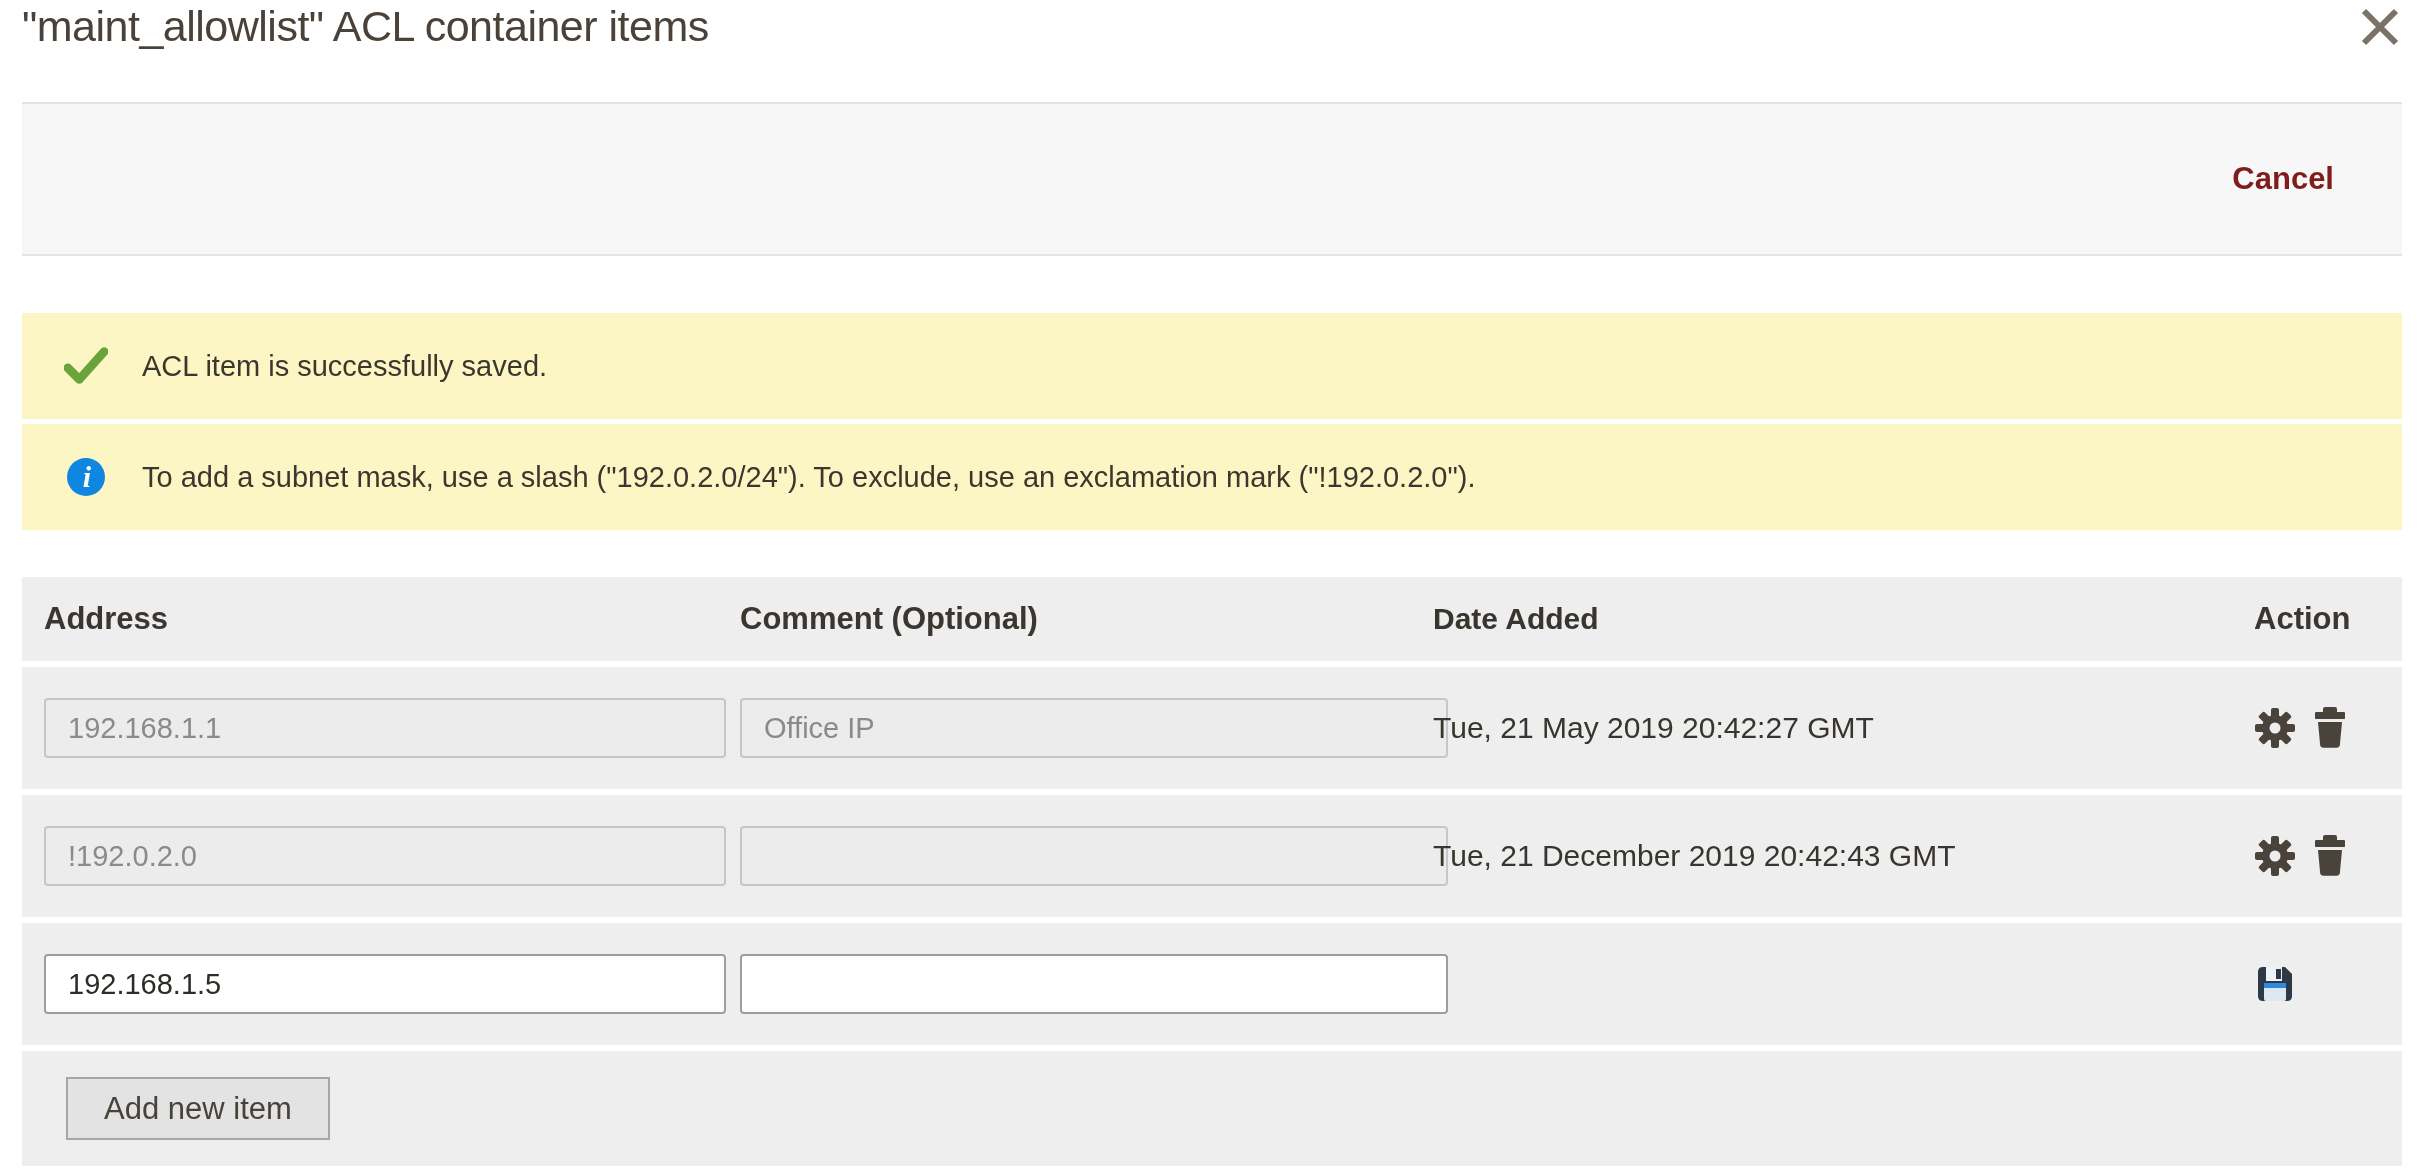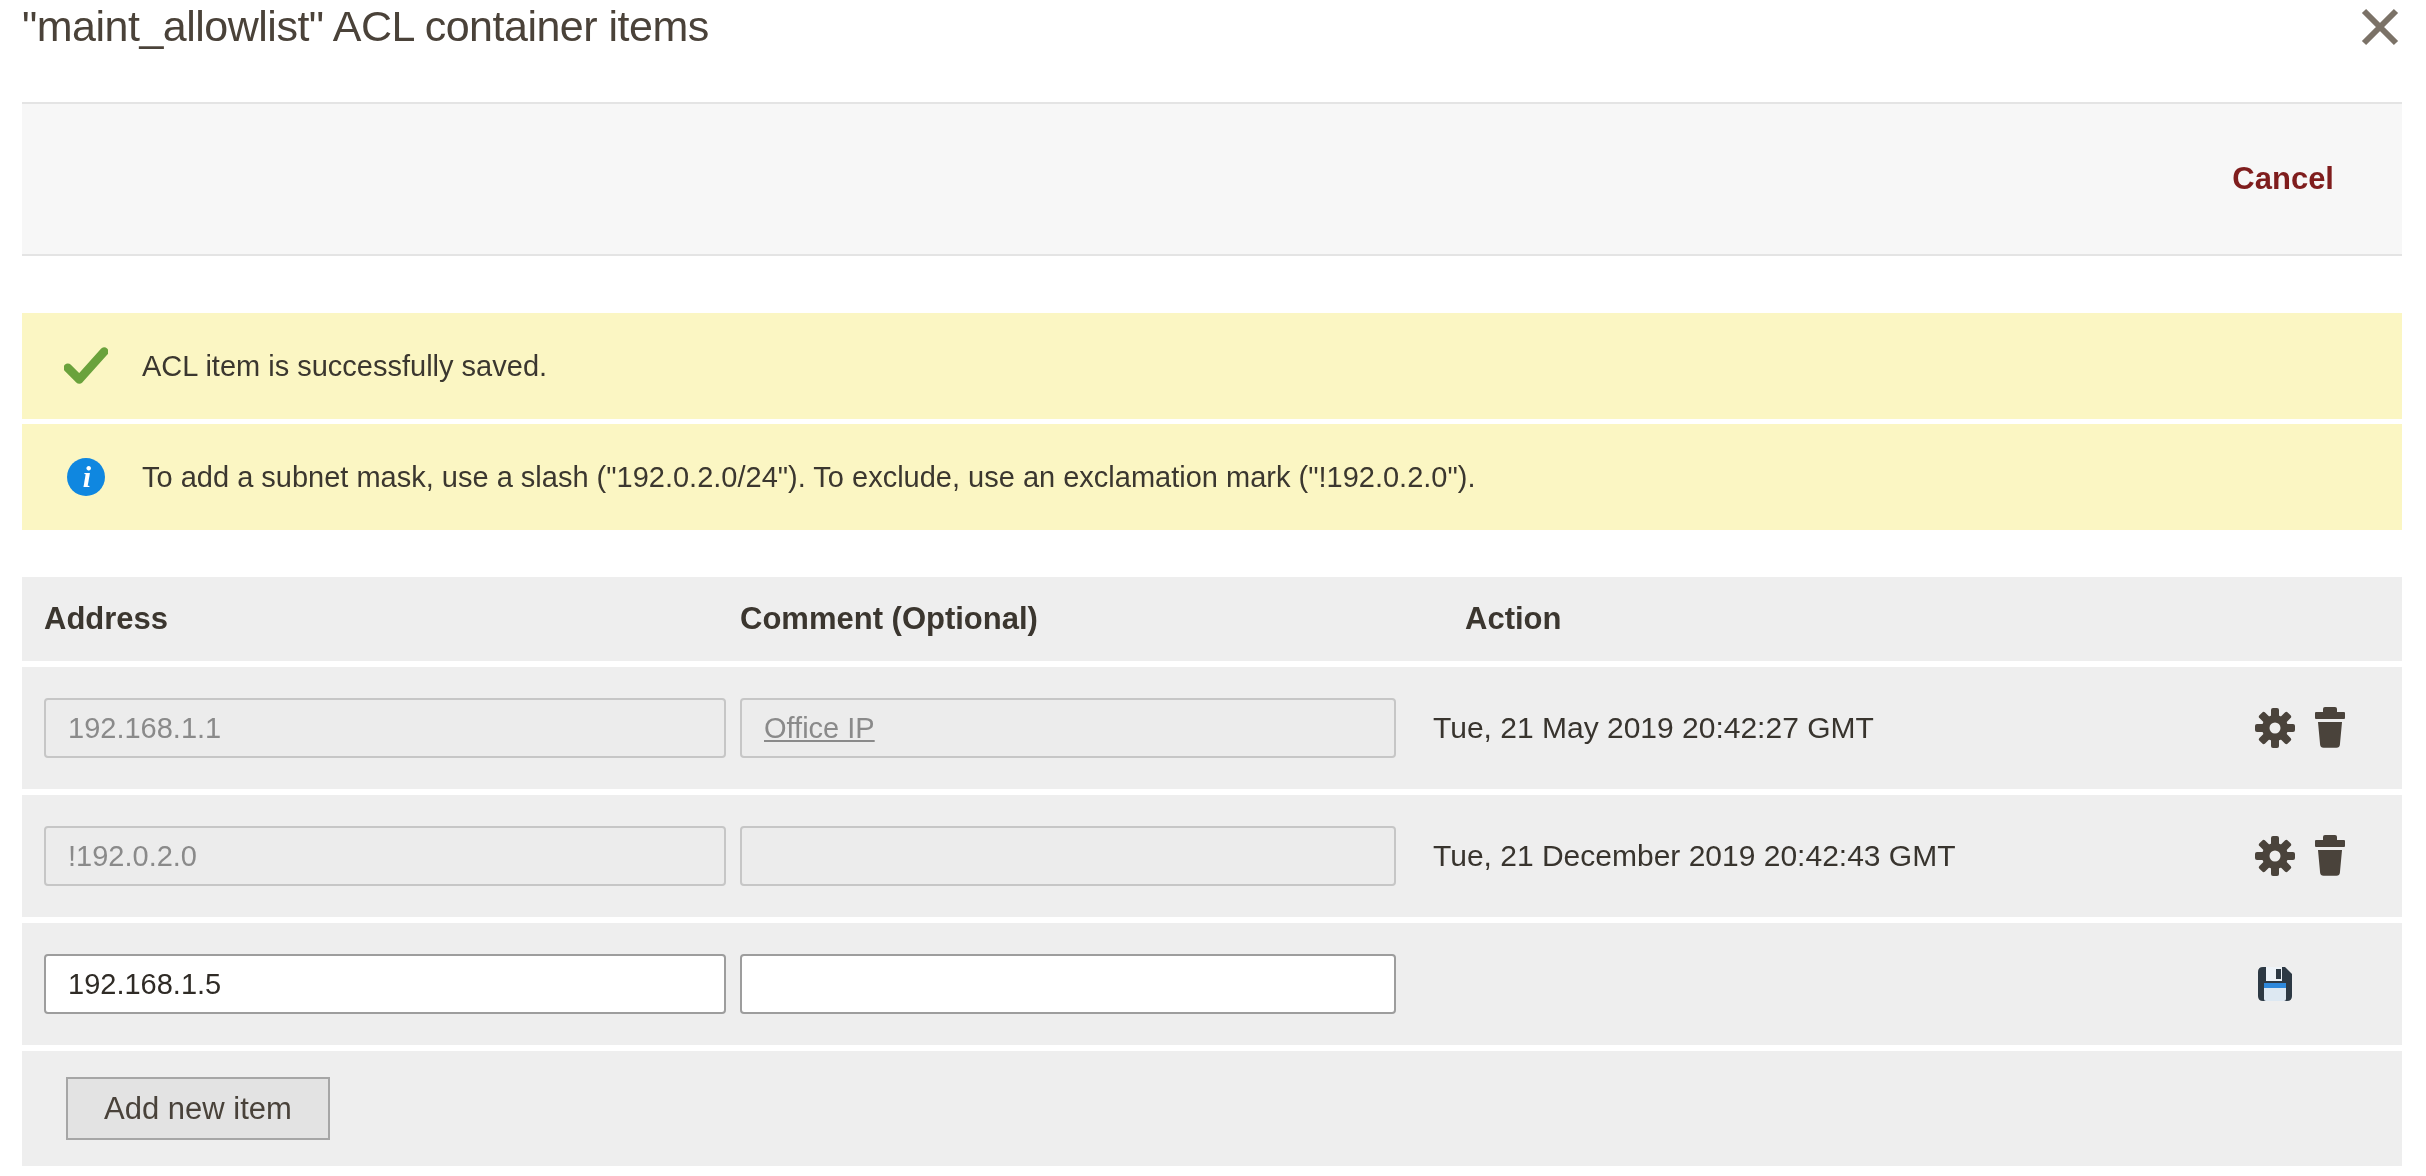--- a/index.html
+++ b/index.html
@@ -36,21 +36,21 @@
   .t-head { height:84px; font-weight:bold; font-size:31px; color:#3b362f; }
   .t-item { height:122px; }
   .t-foot { height:115px; display:block; padding-top:26px; margin-bottom:0; }
   .col-address { width:696px; }
   .col-comment { width:693px; }
   .col-date    { width:789px; font-size:30px; color:#38342e; }
   .col-action  { flex:1; display:flex; align-items:center; gap:14px;margin-left:32px; }
 
   input.cell-input { width:682px; height:60px; border-radius:4px; font-size:29px;
                      padding:15px 22px; font-family:inherit; outline:none; }
-  .col-comment input.cell-input { width:656px;text-decoration:underline; }
+  .col-comment input.cell-input { width:708px; }
   input.cell-input.locked { background:#ececec; border:2px solid #c6c6c6; color:#8a8a8a; }
   input.cell-input.editable { background:#ffffff; border:2px solid #9d9d9d; color:#2f2b26; }
 
   .icon-btn { background:none; border:none; padding:0; cursor:pointer; line-height:0; }
 
   .add-item-btn { margin-left:22px; height:63px; padding:0 36px; font-size:31px;
                   font-family:inherit; color:#49423a; background:#e3e3e3;
                   border:2px solid #a6a6a6; cursor:pointer; }
 </style>
 </head>
@@ -89,20 +89,21 @@
       </svg>
     </span>
     <span class="b-text">To add a subnet mask, use a slash ("192.0.2.0/24"). To exclude, use an exclamation mark ("!192.0.2.0").</span>
   </div>
 
   <div class="acl-table">
 
     <div class="t-row t-head">
       <div class="col-address">Address</div>
       <div class="col-comment">Comment (Optional)</div>
+      <div class="col-date">Date Added</div>
       <div class="col-action">Action</div>
     </div>
 
     <div class="t-row t-item">
       <div class="col-address">
         <input class="cell-input locked" type="text" disabled="" value="192.168.1.1" style="">
       </div>
       <div class="col-comment">
         <input class="cell-input locked" type="text" disabled="" value="Office IP" style="">
       </div>

